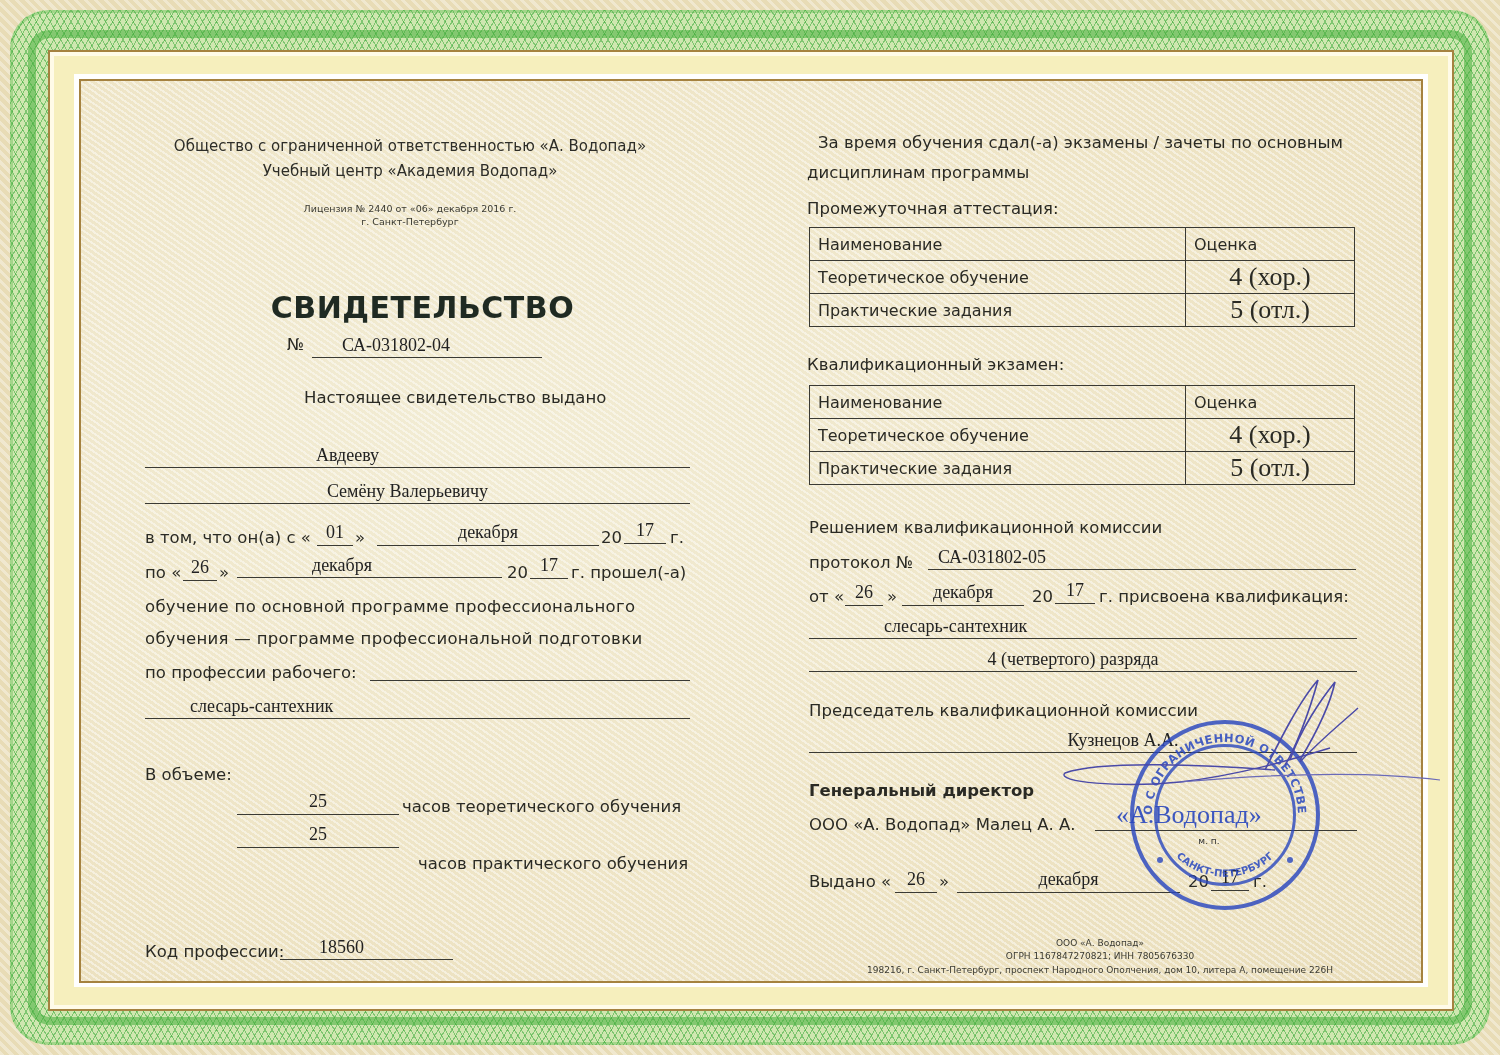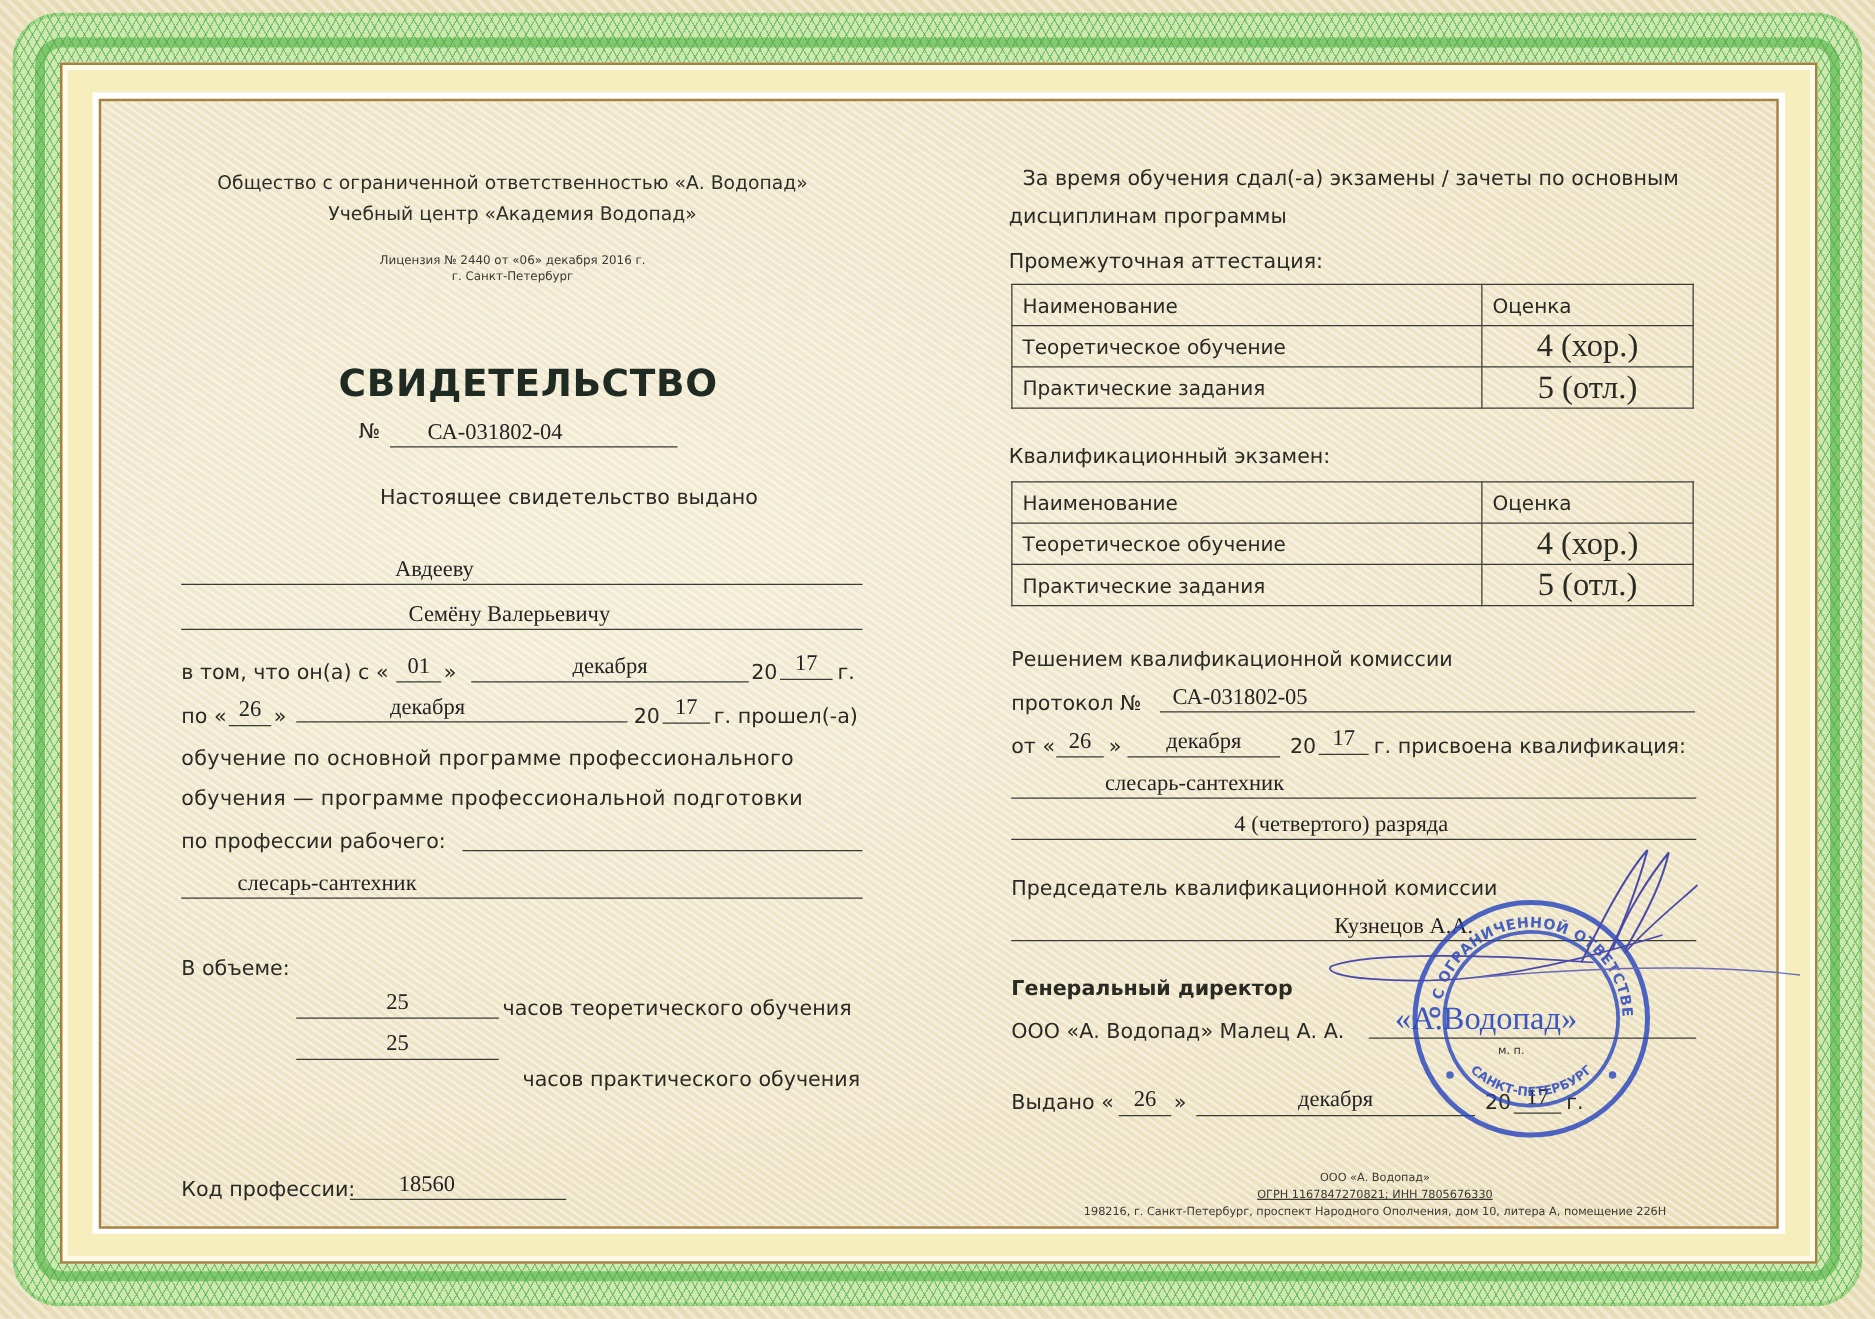--- a/index.html
+++ b/index.html
@@ -250,14 +250,14 @@
 
 <svg class="signature" viewBox="0 0 420 170">
   <path d="M 205 100 C 220 70, 240 30, 258 10 C 250 40, 235 80, 225 95" fill="none" stroke="#4a4aa8" stroke-width="1.6"></path>
   <path d="M 230 90 C 240 60, 262 28, 275 12 C 270 35, 255 65, 240 90" fill="none" stroke="#4a4aa8" stroke-width="1.6"></path>
   <path d="M 240 92 C 260 70, 285 50, 298 38" fill="none" stroke="#4a4aa8" stroke-width="1.4"></path>
   <path d="M 215 100 C 150 95, 40 90, 5 103 C -5 112, 60 118, 120 112 C 180 105, 230 90, 270 78" fill="none" stroke="#4a4aa8" stroke-width="1.4"></path>
   <path d="M 120 112 C 200 105, 300 100, 380 110" fill="none" stroke="#6a6ab8" stroke-width="1.1"></path>
 </svg>
 
 <div class="abs footer" style="top:917px;">ООО «А. Водопад»</div>
-<div class="abs footer" style="top:930px;text-decoration:underline;">ОГРН 1167847270821; ИНН 7805676330</div>
+<div class="abs footer" style="top:930px;">ОГРН 1167847270821; ИНН 7805676330</div>
 <div class="abs footer" style="top:944px;">198216, г. Санкт-Петербург, проспект Народного Ополчения, дом 10, литера А,  помещение 226Н</div>
 
 </body></html>

